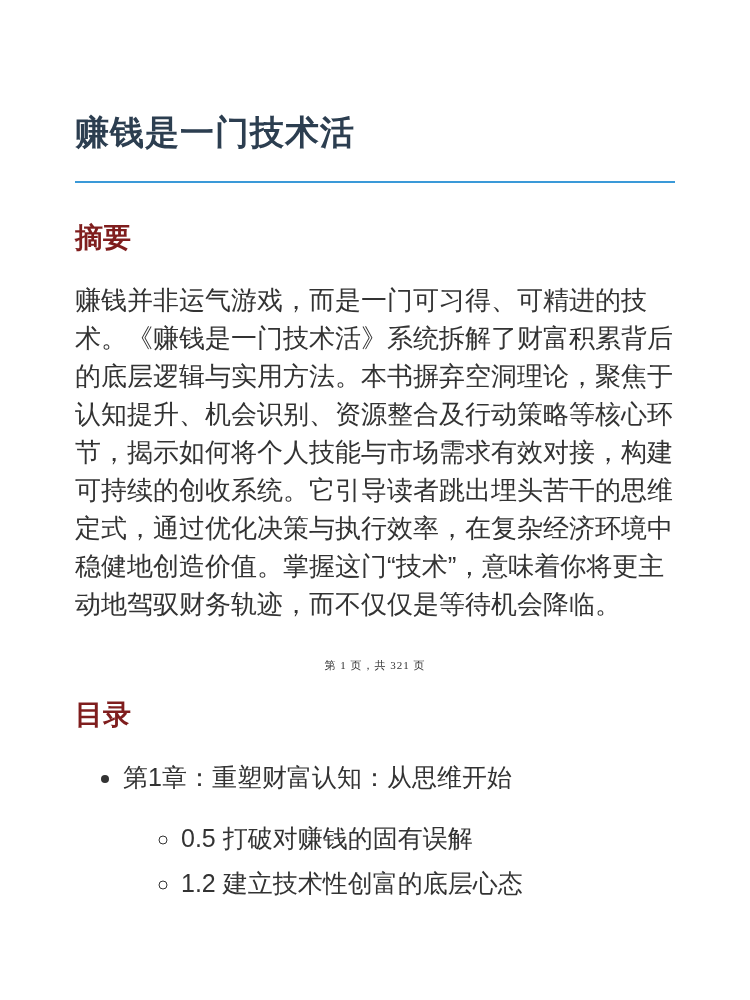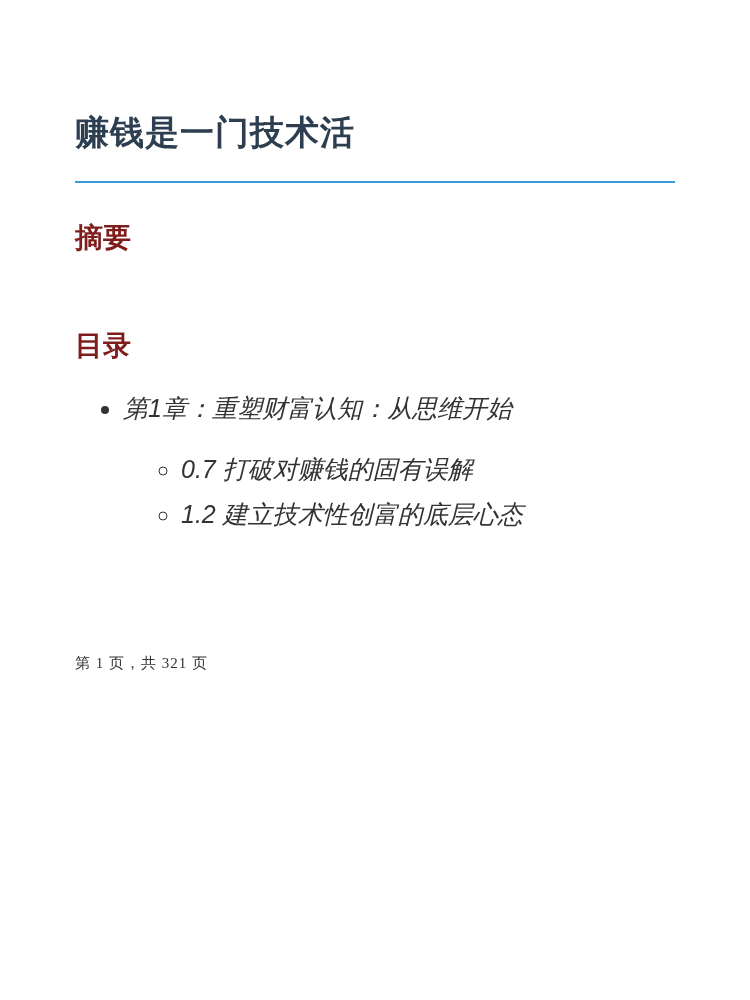--- a/index.html
+++ b/index.html
@@ -46,62 +46,62 @@
     line-height: 38px;
     color: #333333;
     text-align: left;
   }
   ul.toc-list {
     margin: 29px 0 0 0;
     padding: 0 0 0 48px;
     font-size: 25px;
     color: #333333;
     list-style-type: disc;
-    font-style: italic;
   }
   ul.toc-list > li {
     line-height: 34px;
   }
   ul.toc-sublist {
     margin: 22px 0 0 0;
     padding: 0 0 0 58px;
     list-style-type: circle;
   }
   ul.toc-sublist > li {
     line-height: 45px;
   }
   .page-footer {
     position: absolute;
     left: 0;
     right: 0;
     bottom: 36px;
-    text-align: left;
+    text-align: center;
     font-family: "Liberation Serif", "DejaVu Serif", serif;
-    font-size: 15px;
+    font-size: 11px;
     color: #333333;
     letter-spacing: 1px;
   }
 </style>
 </head>
 <body>
 
 <div class="page">
 
   <h1 class="doc-title">赚钱是一门技术活</h1>
 
   <h2 class="section-heading abstract-heading">摘要</h2>
 
+  <p class="abstract-text">赚钱并非运气游戏，而是一门可习得、可精进的技术。《赚钱是一门技术活》系统拆解了财富积累背后的底层逻辑与实用方法。本书摒弃空洞理论，聚焦于认知提升、机会识别、资源整合及行动策略等核心环节，揭示如何将个人技能与市场需求有效对接，构建可持续的创收系统。它引导读者跳出埋头苦干的思维定式，通过优化决策与执行效率，在复杂经济环境中稳健地创造价值。掌握这门“技术”，意味着你将更主动地驾驭财务轨迹，而不仅仅是等待机会降临。</p>
 
   <h2 class="section-heading toc-heading">目录</h2>
 
   <ul class="toc-list">
     <li>
       <span>第1章：重塑财富认知：从思维开始</span>
       <ul class="toc-sublist">
-        <li>0.7 打破对赚钱的固有误解</li>
+        <li>0.5 打破对赚钱的固有误解</li>
         <li>1.2 建立技术性创富的底层心态</li>
       </ul>
     </li>
   </ul>
 
   <div class="page-footer">第 1 页，共 321 页</div>
 
 </div>
 
 </body></html>

